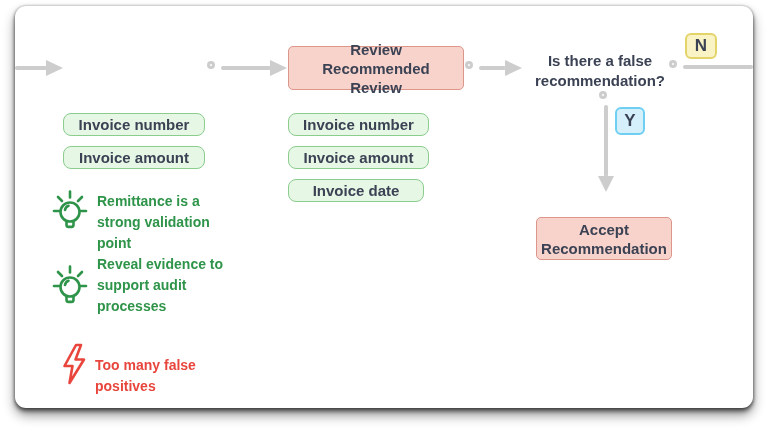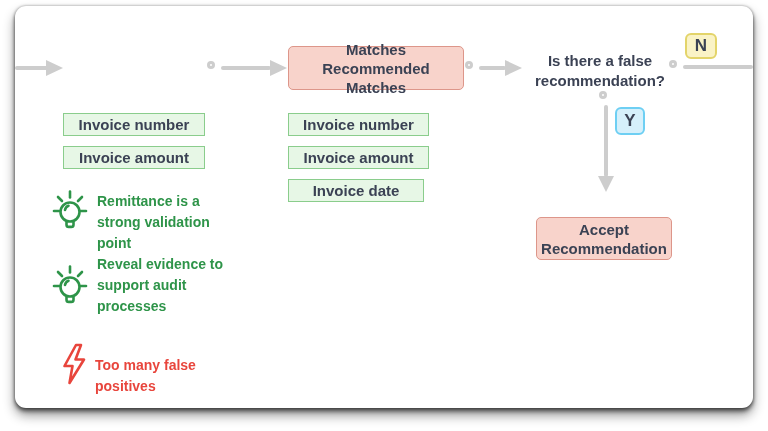--- a/index.html
+++ b/index.html
@@ -26,21 +26,21 @@
   .dot { position:absolute; width:8px; height:8px; background:#fff;
     border:3px solid var(--line,#cdcdcd); border-radius:50%; }
   
   .node { position:absolute; display:flex; align-items:center; justify-content:center;
     text-align:center; font-weight:700; font-size:15px; line-height:19px;
     color:var(--text_dark,#3b4254); border-radius:5px; padding:2px 6px; }
   .node.pink { background:var(--pink_fill,#f8d3cb); border:1.5px solid var(--pink_border,#dd968a); }
   .chip { position:absolute; display:flex; align-items:center; justify-content:center;
     font-weight:700; font-size:15px; color:var(--text_dark,#3b4254);
     background:var(--green_fill,#e7f7e6); border:1.5px solid var(--green_border,#8acd8c);
-    border-radius:0; height:23px; }
+    border-radius:8px; height:23px; }
   .decision-text { position:absolute; text-align:center; font-weight:700; font-size:15px;
     line-height:20px; color:var(--text_dark,#3b4254); }
   .badge { position:absolute; display:flex; align-items:center; justify-content:center;
     font-weight:700; font-size:17px; color:var(--text_dark,#3b4254); border-radius:6px; }
   .badge.no  { background:var(--no_fill,#faf3c6);  border:2px solid var(--no_border,#e3d46a); }
   .badge.yes { background:var(--yes_fill,#d6f0fb); border:2px solid var(--yes_border,#6ecff3); }
   
   .note-text { position:absolute; font-weight:700; font-size:14px; line-height:21px; }
   .note-text.positive { color:var(--green_text,#2e9449); }
   .note-text.negative { color:var(--red,#e8453c); }
@@ -54,21 +54,21 @@
 
   <div class="hline" style="left:15px; top:66px; width:33px;"></div>
   <div class="arrow-r" style="left:46px; top:60px;"></div>
 
 
   <div class="dot" style="left:207px; top:61px;"></div>
   <div class="hline" style="left:221px; top:66px; width:50px;"></div>
   <div class="arrow-r" style="left:270px; top:60px;"></div>
 
   <div class="node pink" style="left:288px; top:46px; width:176px; height:44px;">
-    <span>Matches Recommended Matches</span>
+    <span>Review Recommended Review</span>
   </div>
 
   <div class="dot" style="left:465px; top:61px;"></div>
   <div class="hline" style="left:479px; top:66px; width:27px;"></div>
   <div class="arrow-r" style="left:505px; top:60px;"></div>
 
   <div class="decision-text" style="left:525px; top:51px; width:150px;">Is there a false recommendation?</div>
 
   <div class="dot" style="left:669px; top:60px;"></div>
   <div class="hline" style="left:683px; top:65px; width:70px;"></div>

